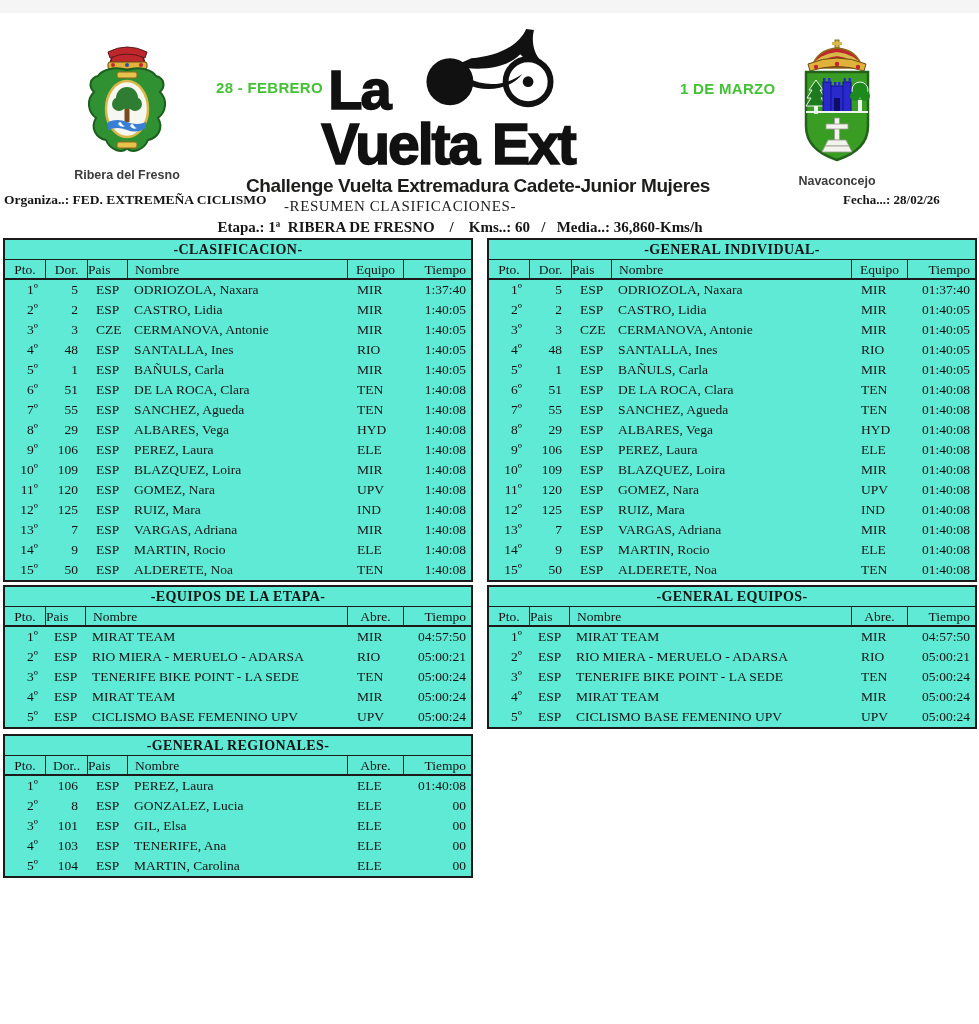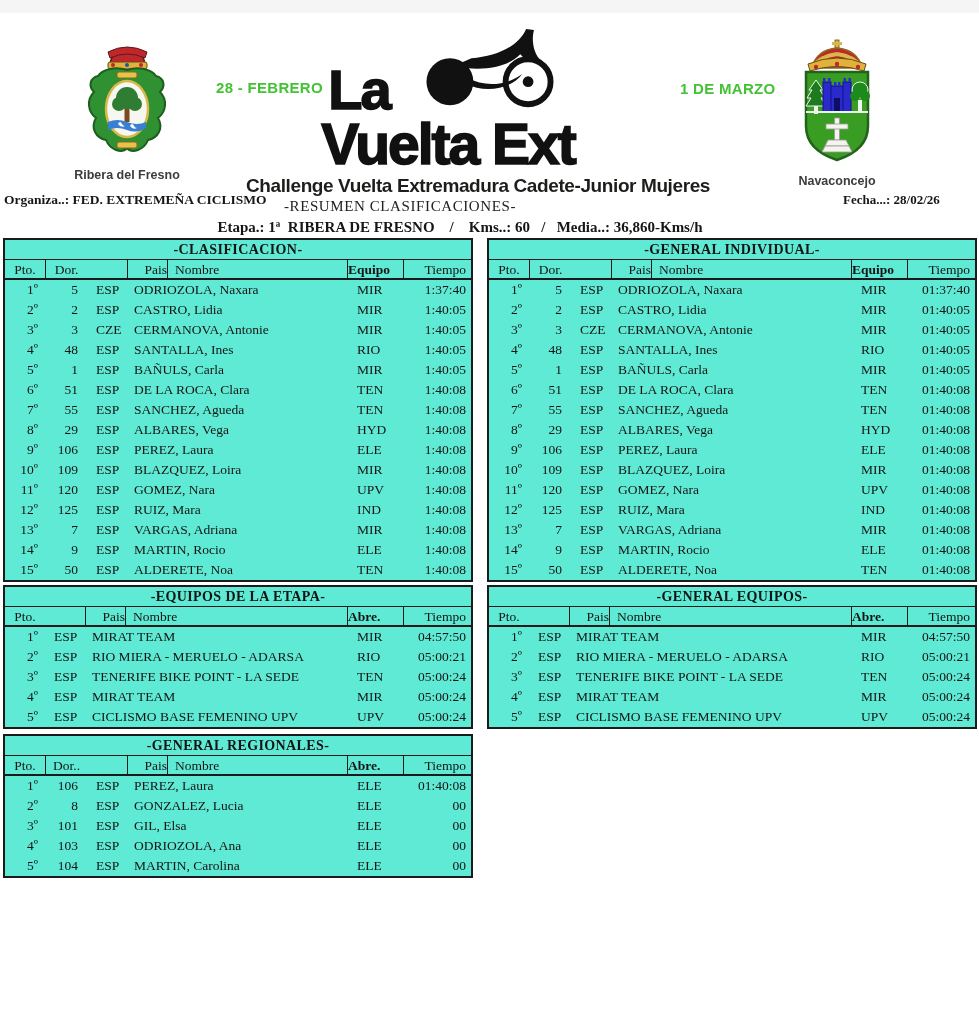--- a/index.html
+++ b/index.html
@@ -38,22 +38,22 @@
   .tbl-hdr .cell:first-child{border-left:none;}
   .cell{box-sizing:border-box;overflow:hidden;white-space:nowrap;}
   .c-pto{width:40px;text-align:right;padding-right:7px;}
   .c-dor{width:42px;text-align:right;padding-right:9px;}
   .c-pais{width:40px;padding-left:9px;}
   .c-nombre{flex:1;padding-left:7px;}
   .c-equipo{width:56px;padding-left:10px;}
   .c-tiempo{width:68px;text-align:right;padding-right:5px;}
   .tbl-hdr .c-pto{text-align:center;padding:0;}
   .tbl-hdr .c-dor{text-align:center;padding:0;}
-  .tbl-hdr .c-pais{text-align:right;padding:0;margin-left:40px;}
-  .tbl-hdr .c-equipo{padding:0;font-weight:bold;}
+  .tbl-hdr .c-pais{text-align:left;padding:0;}
+  .tbl-hdr .c-equipo{text-align:center;padding:0;}
   .tbl-hdr .c-tiempo{text-align:right;padding-right:5px;}
 
   #tbl-clasificacion{left:3px;top:238px;width:466px;}
   #tbl-general-individual{left:487px;top:238px;width:486px;}
   #tbl-equipos{left:3px;top:585px;width:466px;}
   #tbl-general-equipos{left:487px;top:585px;width:486px;}
   #tbl-regionales{left:3px;top:734px;width:466px;}
 </style>
 </head>
 <body>
@@ -546,21 +546,21 @@
         <span class="cell c-dor">101</span>
         <span class="cell c-pais">ESP</span>
         <span class="cell c-nombre">GIL, Elsa</span>
         <span class="cell c-equipo">ELE</span>
         <span class="cell c-tiempo">00</span>
       </div>
       <div class="tbl-row">
         <span class="cell c-pto">4º</span>
         <span class="cell c-dor">103</span>
         <span class="cell c-pais">ESP</span>
-        <span class="cell c-nombre">ODRIOZOLA, Ana</span>
+        <span class="cell c-nombre">TENERIFE, Ana</span>
         <span class="cell c-equipo">ELE</span>
         <span class="cell c-tiempo">00</span>
       </div>
       <div class="tbl-row">
         <span class="cell c-pto">5º</span>
         <span class="cell c-dor">104</span>
         <span class="cell c-pais">ESP</span>
         <span class="cell c-nombre">MARTIN, Carolina</span>
         <span class="cell c-equipo">ELE</span>
         <span class="cell c-tiempo">00</span>

